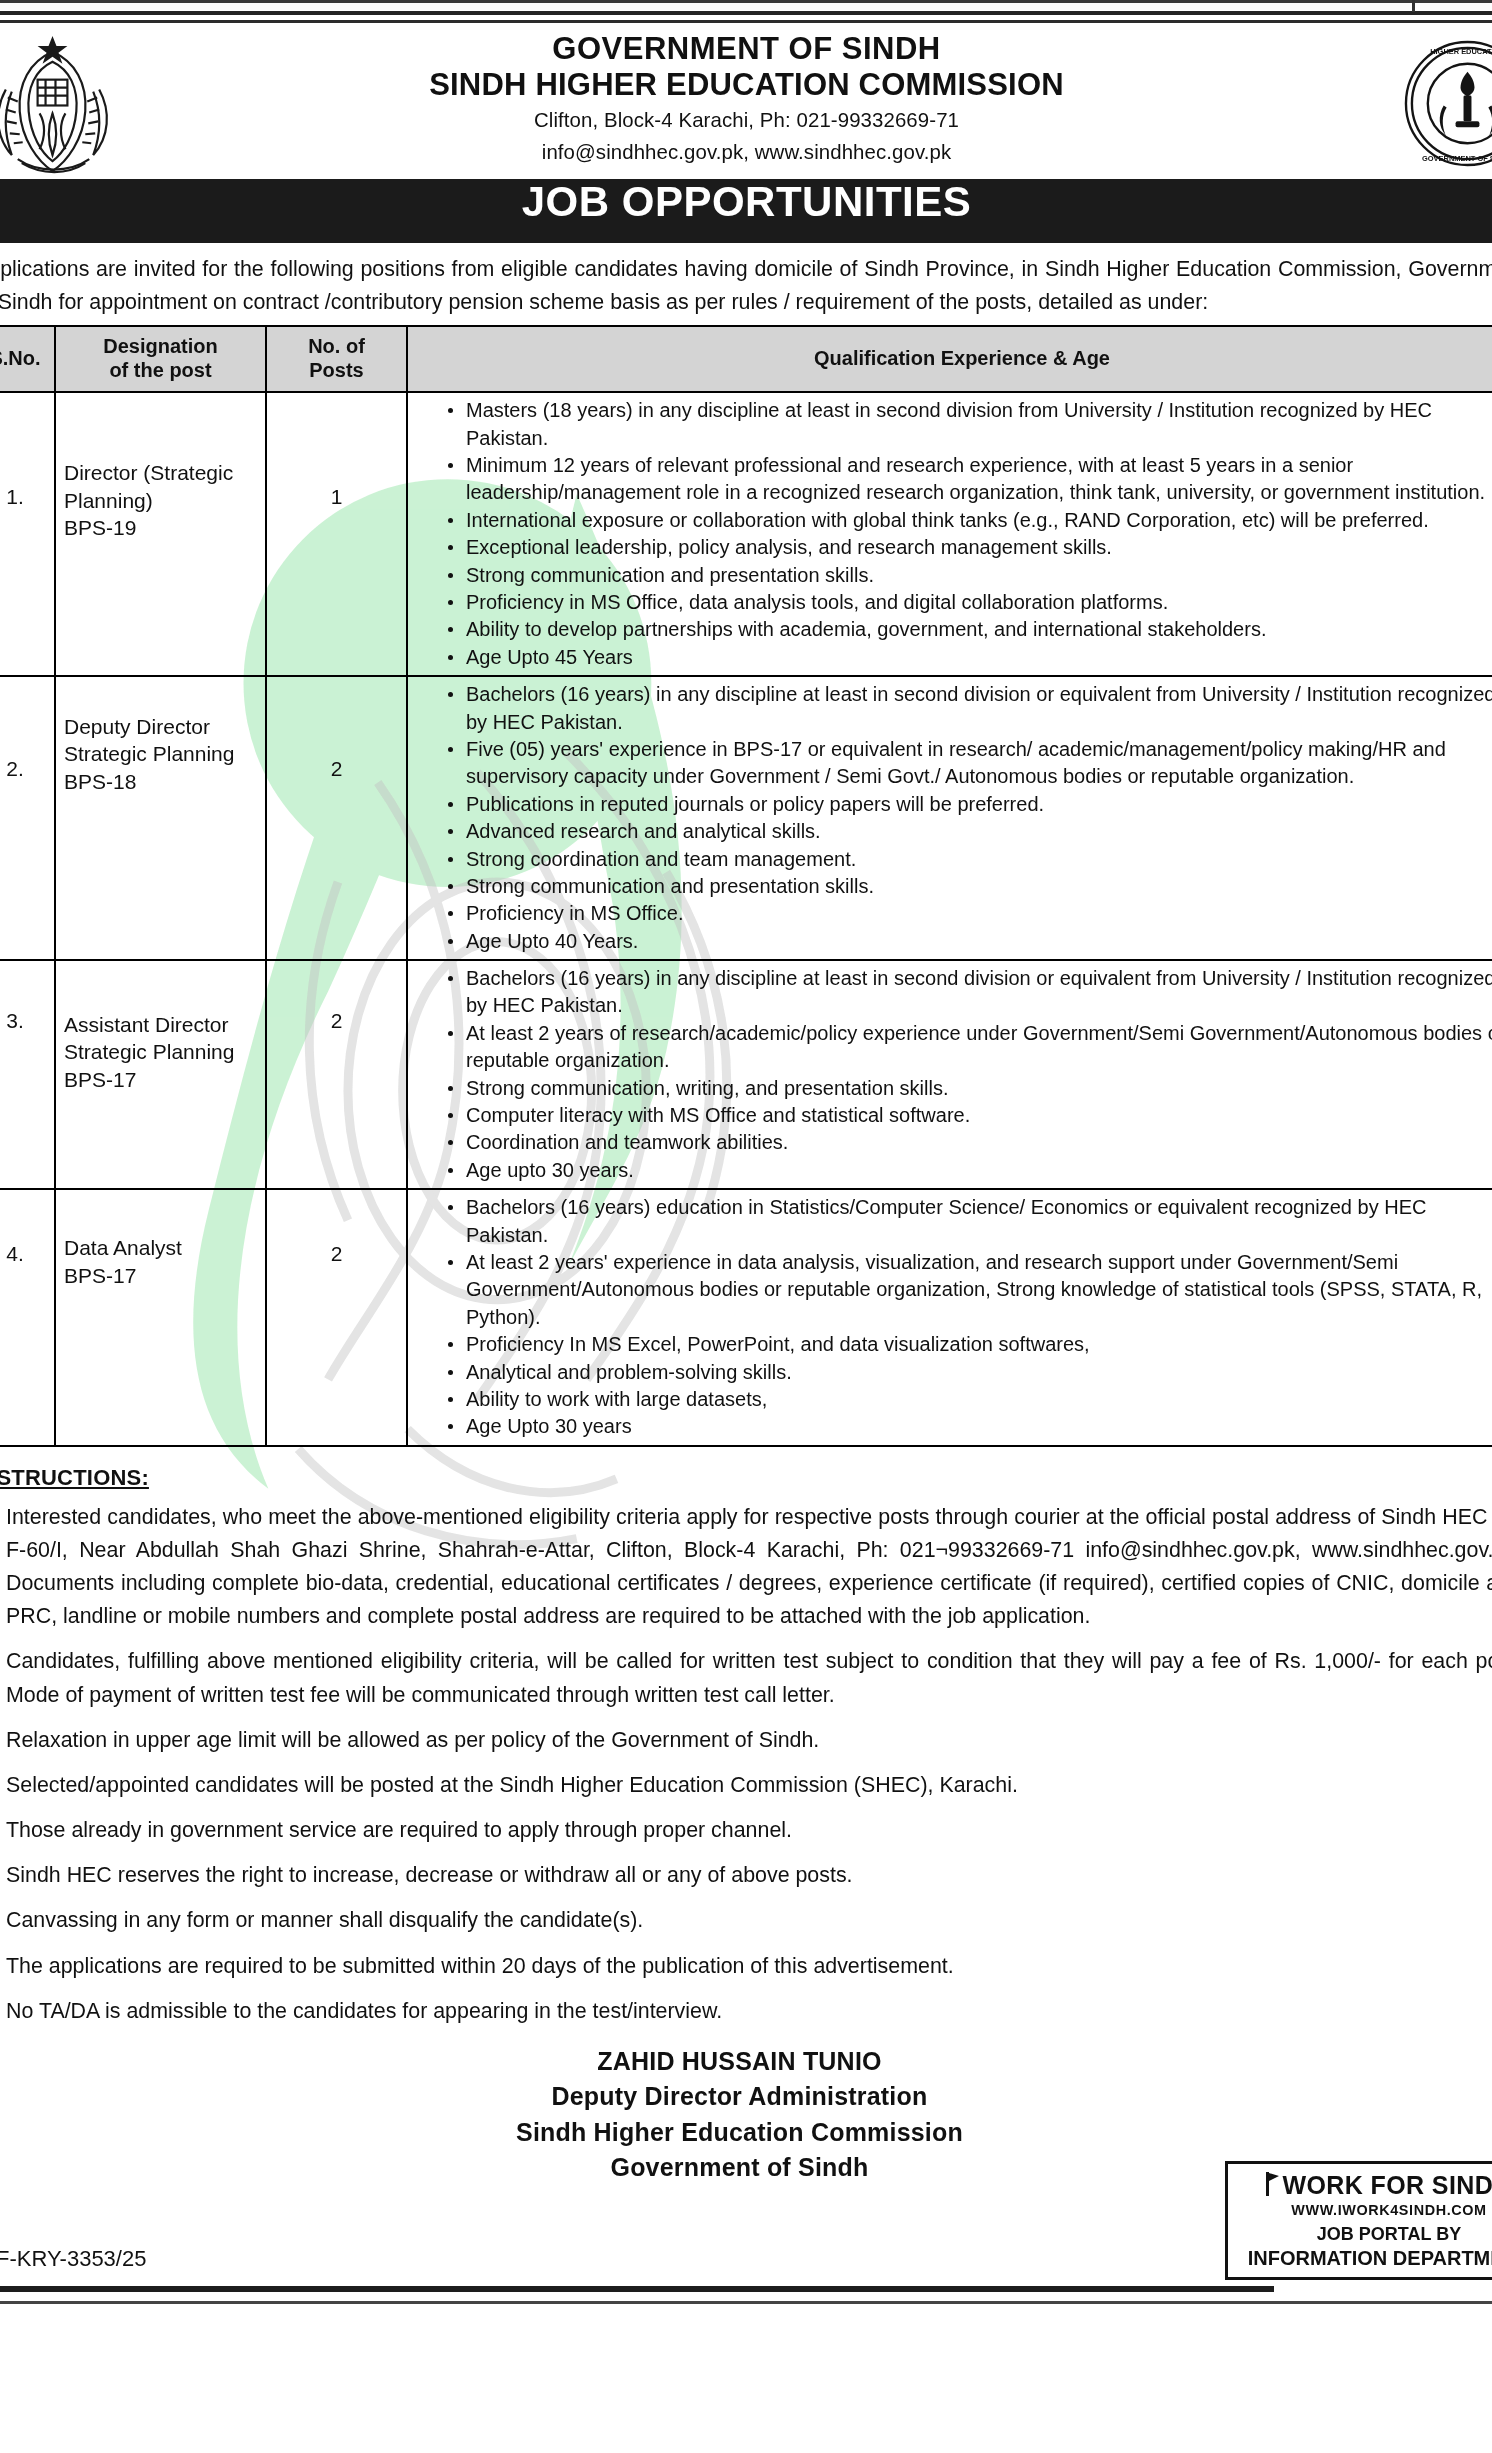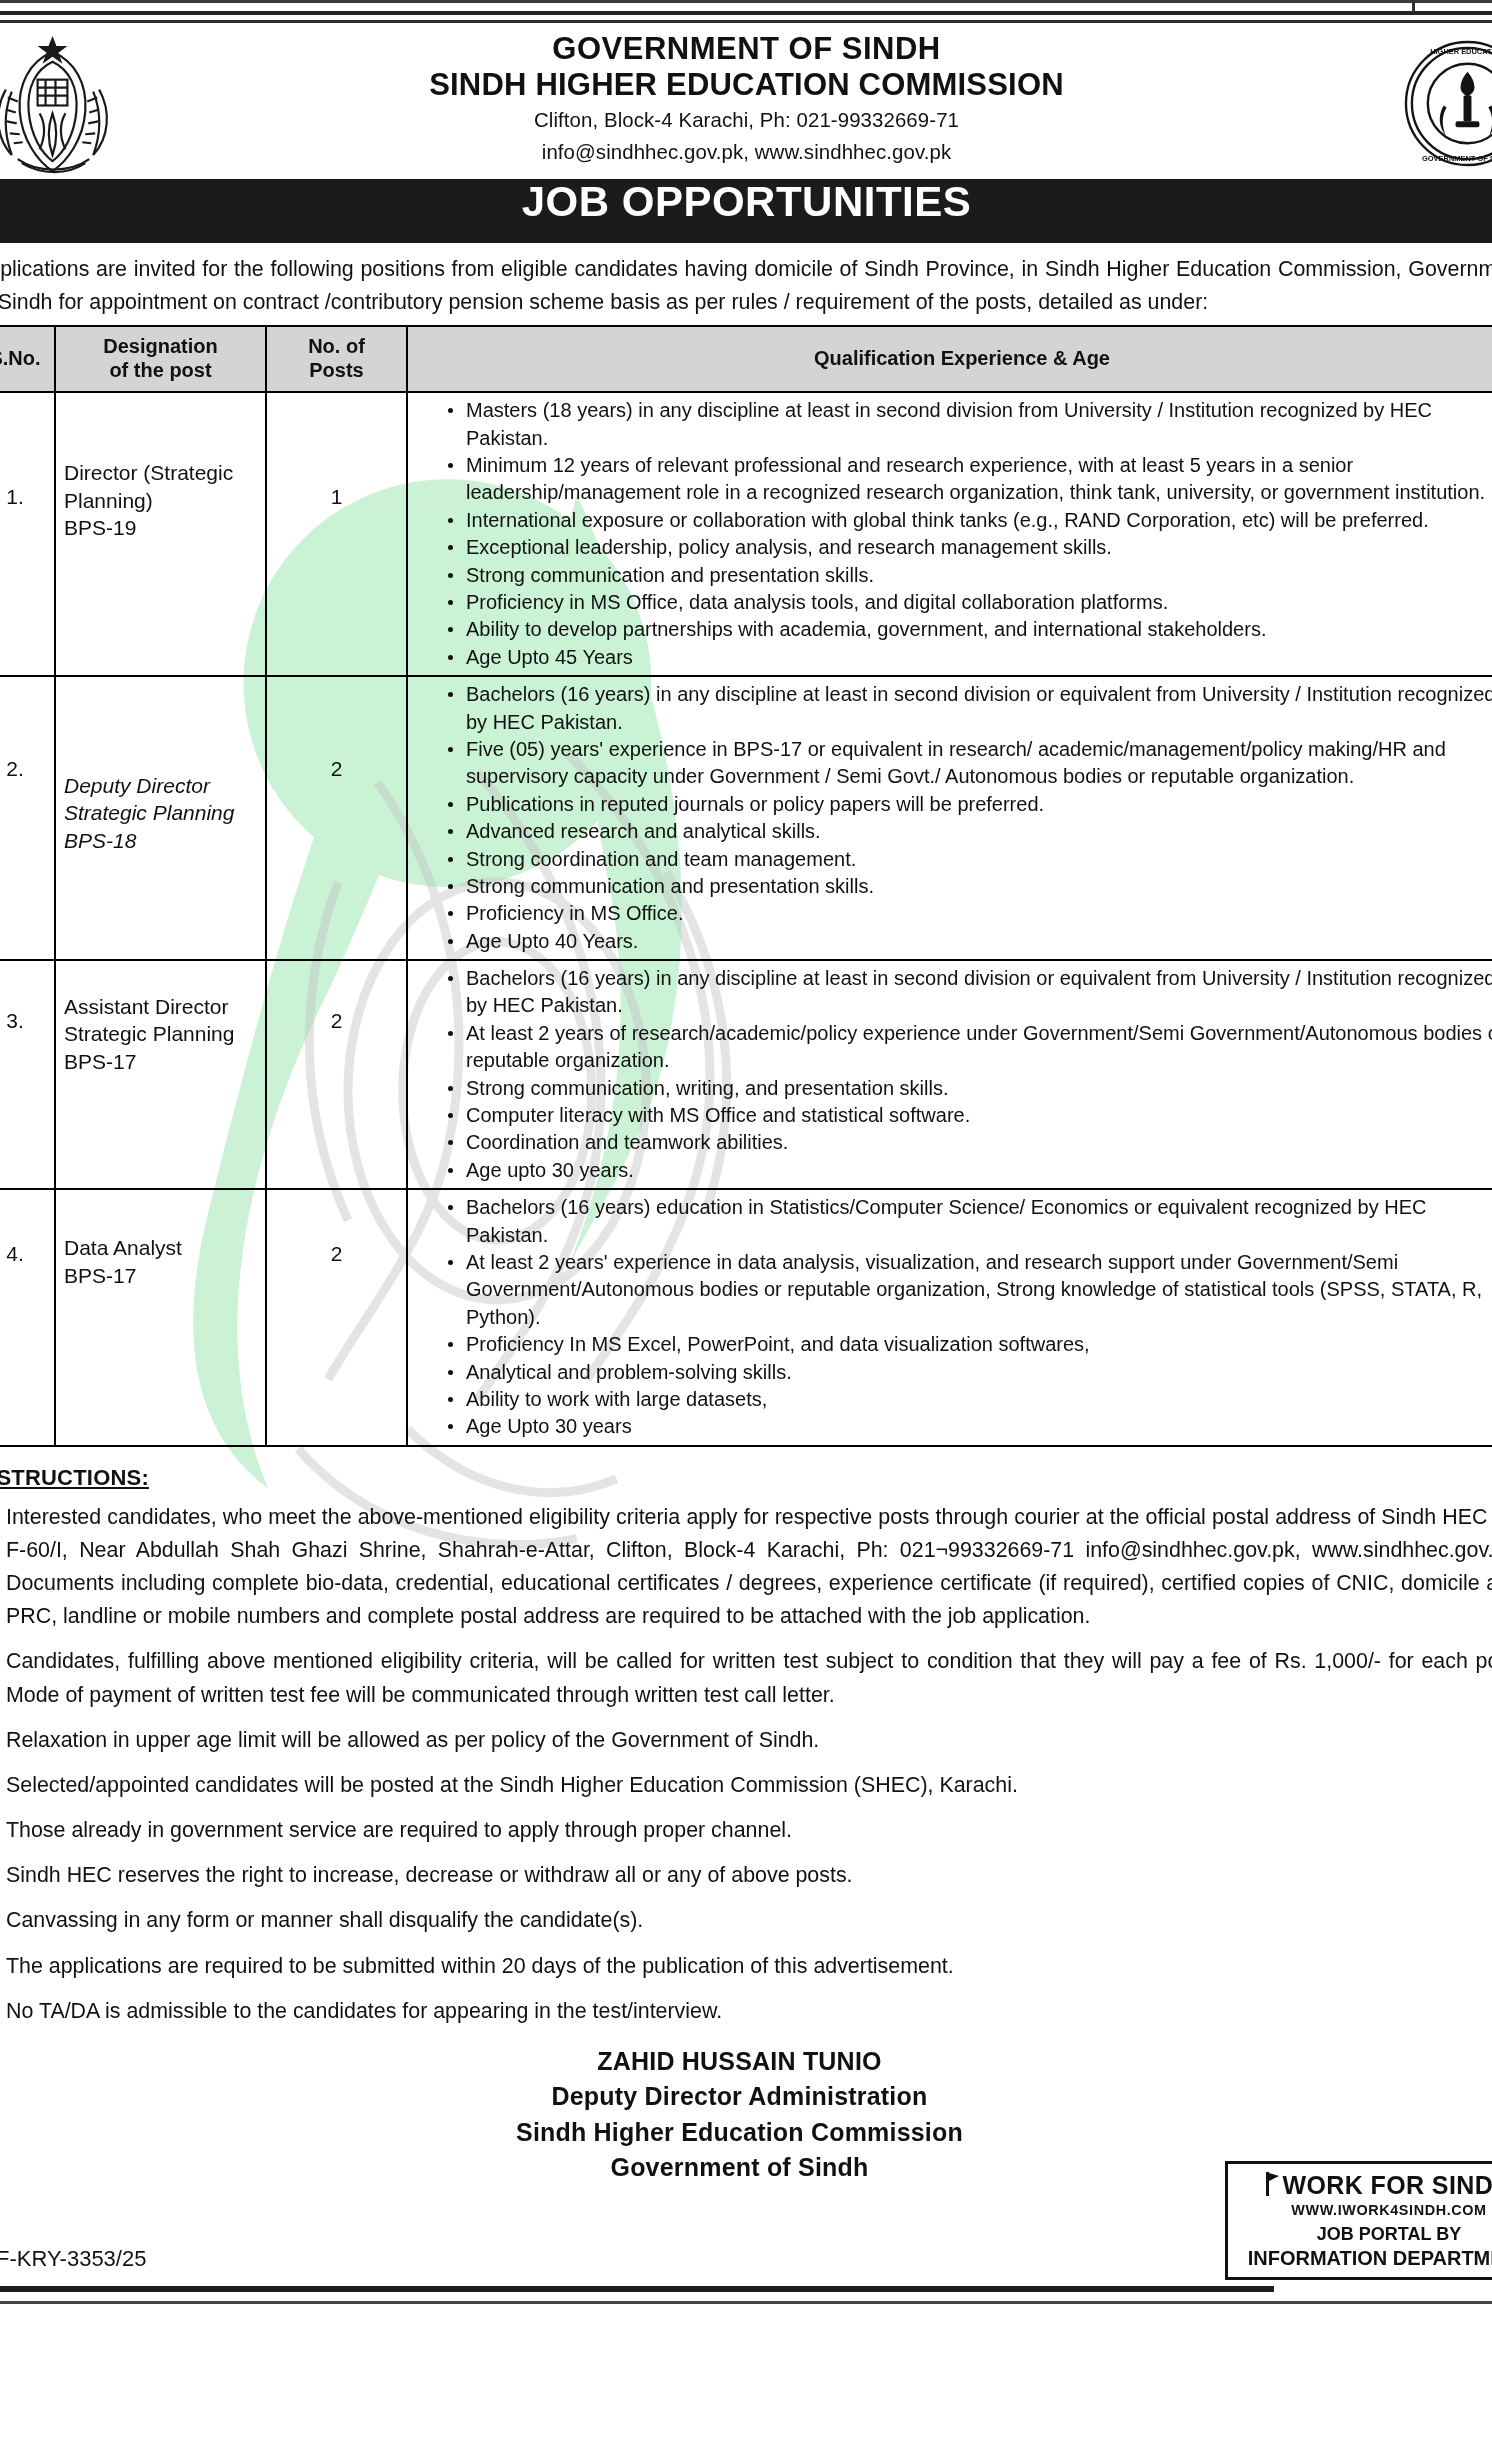--- a/index.html
+++ b/index.html
@@ -164,23 +164,23 @@
     left: 2px; top: 11px;
     width: 5px; height: 5px;
     background: #111;
     border-radius: 50%;
   }
 
   
   tr.r1 td.sno, tr.r1 td.posts { padding-top: 92px; }
   tr.r1 td.desig { padding-top: 66px; }
   tr.r2 td.sno, tr.r2 td.posts { padding-top: 80px; }
-  tr.r2 td.desig { padding-top: 95px; font-style: italic; }
+  tr.r2 td.desig { padding-top: 36px; }
   tr.r3 td.sno, tr.r3 td.posts { padding-top: 48px; }
-  tr.r3 td.desig { padding-top: 32px; }
+  tr.r3 td.desig { padding-top: 50px; }
   tr.r4 td.sno, tr.r4 td.posts { padding-top: 52px; }
   tr.r4 td.desig { padding-top: 44px; }
 
   
   .instr-head {
     font-size: 22px;
     font-weight: bold;
     text-decoration: underline;
     margin: 18px 0 10px -26px;
     letter-spacing: 0.2px;

